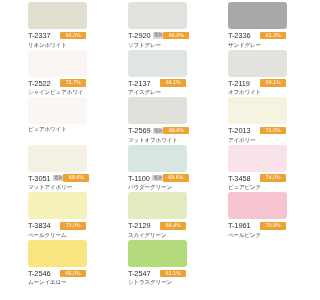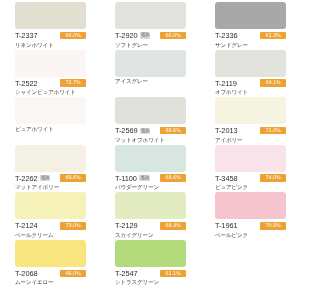--- a/index.html
+++ b/index.html
@@ -24,20 +24,21 @@
     height: 300px;
     box-sizing: border-box;
     padding: 2px 0 0 0;
   }
 
   .swatch-card {
     position: relative;
     box-sizing: border-box;
     padding: 0 12px;
     overflow: hidden;
+    margin-left: 13px;
   }
 
   .swatch-chip {
     display: block;
     width: 94%;
     height: 27px;
     margin: 0 auto 0 3px;
     border-radius: 3px;
     box-sizing: border-box;
   }
@@ -129,20 +130,24 @@
     <div class="swatch-card">
       <span class="swatch-chip" style="background: rgb(251, 245, 243);"></span>
       <div class="meta-row">
         <span class="code">T-2522</span>
         <span class="tag-price">72.7%</span>
       </div>
       <span class="name">シャインピュアホワイト</span>
     </div>
     <div class="swatch-card">
       <span class="swatch-chip" style="background: rgb(224, 229, 226);"></span>
+      <div class="meta-row">
+        <span class="code">T-2137</span>
+        <span class="tag-price">69.1%</span>
+      </div>
       <span class="name">アイスグレー</span>
     </div>
     <div class="swatch-card">
       <span class="swatch-chip" style="background: rgb(227, 227, 221);"></span>
       <div class="meta-row">
         <span class="code">T-2119</span>
         <span class="tag-price">69.1%</span>
       </div>
       <span class="name">オフホワイト</span>
     </div>
@@ -163,21 +168,21 @@
       <span class="swatch-chip" style="background: rgb(246, 243, 224);"></span>
       <div class="meta-row">
         <span class="code">T-2013</span>
         <span class="tag-price">71.0%</span>
       </div>
       <span class="name">アイボリー</span>
     </div>
     <div class="swatch-card">
       <span class="swatch-chip" style="background: rgb(244, 241, 228);"></span>
       <div class="meta-row">
-        <span class="code">T-2262</span>
+        <span class="code">T-3051</span>
         <span class="tag-gray">遮熱</span>
         <span class="tag-price">68.6%</span>
       </div>
       <span class="name">マットアイボリー</span>
     </div>
     <div class="swatch-card">
       <span class="swatch-chip" style="background: rgb(215, 231, 224);"></span>
       <div class="meta-row">
         <span class="code">T-1100</span>
         <span class="tag-gray">遮熱</span>
@@ -189,21 +194,21 @@
       <span class="swatch-chip" style="background: rgb(249, 227, 232);"></span>
       <div class="meta-row">
         <span class="code">T-3458</span>
         <span class="tag-price">74.0%</span>
       </div>
       <span class="name">ピュアピンク</span>
     </div>
     <div class="swatch-card">
       <span class="swatch-chip" style="background: rgb(246, 241, 185);"></span>
       <div class="meta-row">
-        <span class="code">T-2124</span>
+        <span class="code">T-3834</span>
         <span class="tag-price">73.0%</span>
       </div>
       <span class="name">ペールクリーム</span>
     </div>
     <div class="swatch-card">
       <span class="swatch-chip" style="background: rgb(226, 236, 192);"></span>
       <div class="meta-row">
         <span class="code">T-2129</span>
         <span class="tag-price">68.4%</span>
       </div>
@@ -213,21 +218,21 @@
       <span class="swatch-chip" style="background: rgb(246, 196, 206);"></span>
       <div class="meta-row">
         <span class="code">T-1961</span>
         <span class="tag-price">70.8%</span>
       </div>
       <span class="name">ペールピンク</span>
     </div>
     <div class="swatch-card">
       <span class="swatch-chip" style="background: rgb(248, 229, 127);"></span>
       <div class="meta-row">
-        <span class="code">T-2068</span>
+        <span class="code">T-2546</span>
         <span class="tag-price">66.0%</span>
       </div>
       <span class="name">ムーンイエロー</span>
     </div>
     <div class="swatch-card">
       <span class="swatch-chip" style="background: rgb(179, 218, 123);"></span>
       <div class="meta-row">
         <span class="code">T-2547</span>
         <span class="tag-price">61.1%</span>
       </div>

